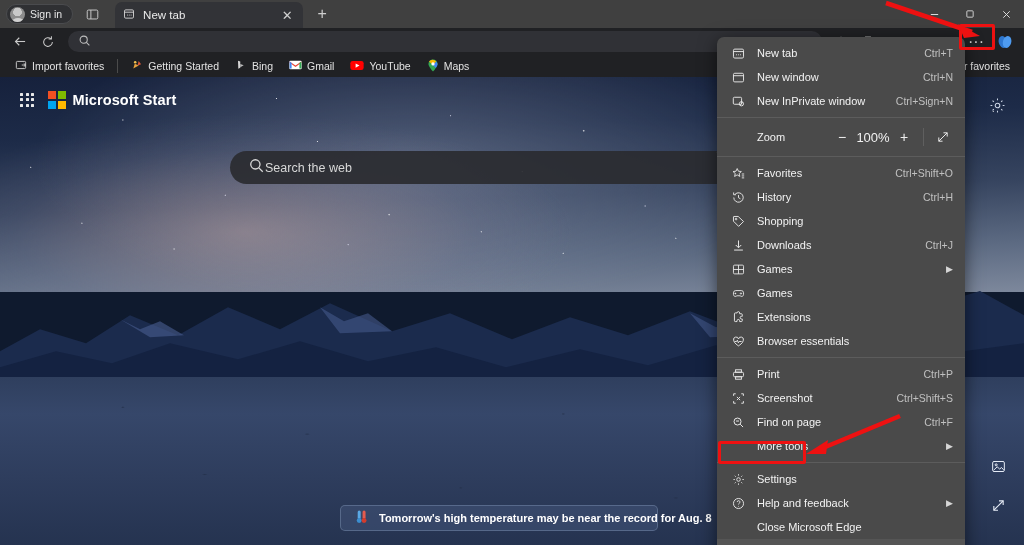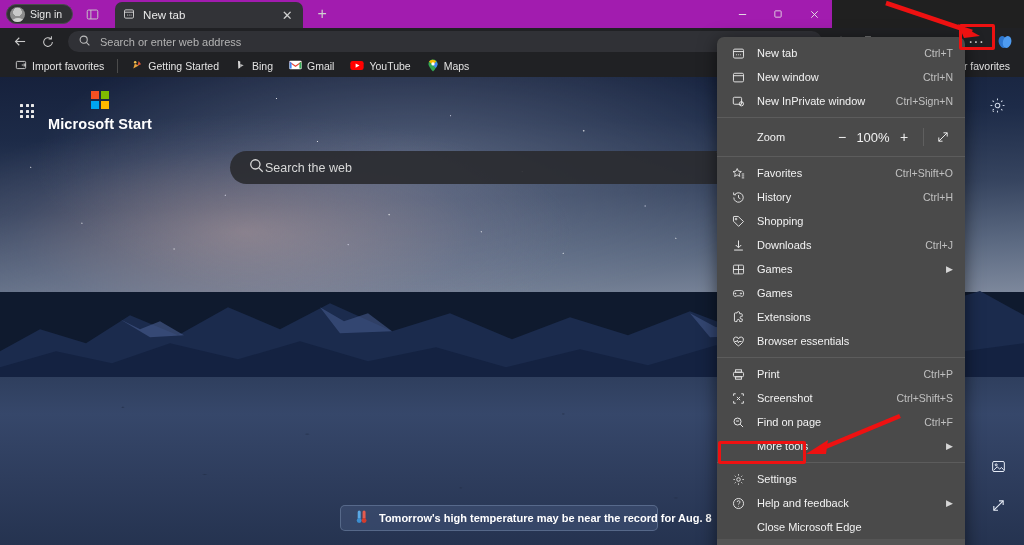--- a/index.html
+++ b/index.html
@@ -6,22 +6,22 @@
   html, body {
     width: 1024px; height: 545px;
     overflow: hidden;
     font-family: "Liberation Sans", sans-serif;
     background: #202020;
   }
   .app { position: relative; width: 1024px; height: 545px; overflow: hidden; }
 
   
   .tabbar {
-    position: absolute; top: 0; left: 0; width: 832px; height: 28px;
-    background: #a21caf;
+    position: absolute; top: 0; left: 0; width: 1024px; height: 28px;
+    background: #404040;
     display: flex; align-items: flex-end;
   }
   .signin-pill {
     display: flex; align-items: center; gap: 5px;
     height: 20px; margin: 0 0 4px 6px; padding: 0 10px 0 3px;
     background: #2f3033; border: 1px solid #4a4b4e; border-radius: 11px;
     color: #e6e6e6; font-size: 10.5px; white-space: nowrap;
   }
   .avatar-circle {
     width: 15px; height: 15px; border-radius: 50%;
@@ -169,21 +169,21 @@
   .start-header {
     position: absolute; top: 14px; left: 20px;
     display: flex; align-items: center; gap: 14px; z-index: 3;
   }
   .waffle {
     display: grid; grid-template-columns: repeat(3, 3px); gap: 2.5px;
   }
   .waffle i { width: 3px; height: 3px; background: #e9e9e9; border-radius: 0.5px; display: block; }
   .ms-logo { display: grid; grid-template-columns: 8px 8px; grid-template-rows: 8px 8px; gap: 1.5px; }
   .ms-logo i { display: block; }
-  .brand-row { display: flex; align-items: center; gap: 7px; flex-direction: column; }
+  .brand-row { display: flex; align-items: center; gap: 7px; }
   .brand-text { color: #fff; font-size: 14.5px; font-weight: bold; letter-spacing: .1px; }
 
   .web-search {
     position: absolute; top: 74px; left: 230px; width: 530px; height: 33px;
     background: rgba(42,43,48,0.92); border-radius: 17px;
     display: flex; align-items: center; padding: 0 18px; z-index: 3;
   }
   .web-search-text { color: #d8d8d8; font-size: 12.5px; }
 
   .news-pill {
@@ -304,21 +304,20 @@
           <polyline points="13.4,1.6 13.4,5.2 9.8,5.2"></polyline>
       </svg>
     </div>
     <div class="omnibox">
       <span>
         <svg width="13" height="13" viewBox="0 0 16 16" fill="none" stroke="#bdbdbd" stroke-width="1.3">
           <circle cx="7" cy="7" r="4.4"></circle>
             <line x1="10.3" y1="10.3" x2="14" y2="14"></line>
         </svg>
       </span>
-      <input value="" placeholder="Search or enter web address" style="">
     </div>
     <div class="tb-right">
       <div class="tbr">
         <svg width="14" height="14" viewBox="0 0 18 18" fill="none" stroke="currentColor" stroke-width="1.2">
             <polygon points="9,2.4 11,6.8 15.8,7.3 12.2,10.5 13.2,15.2 9,12.8 4.8,15.2 5.8,10.5 2.2,7.3 7,6.8"></polygon>
           </svg>
       </div>
       <div class="tbr">
         <svg width="14" height="14" viewBox="0 0 18 18" fill="none" stroke="currentColor" stroke-width="1.2">
             <rect x="3" y="4.5" width="12" height="9.5" rx="1.4"></rect>

